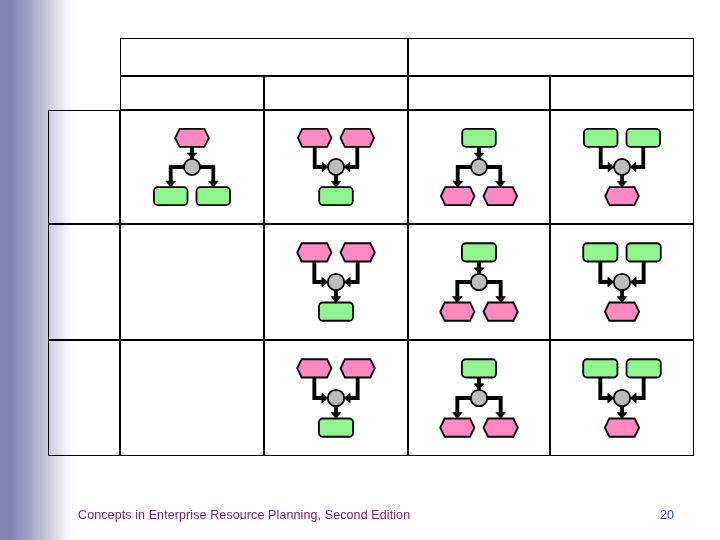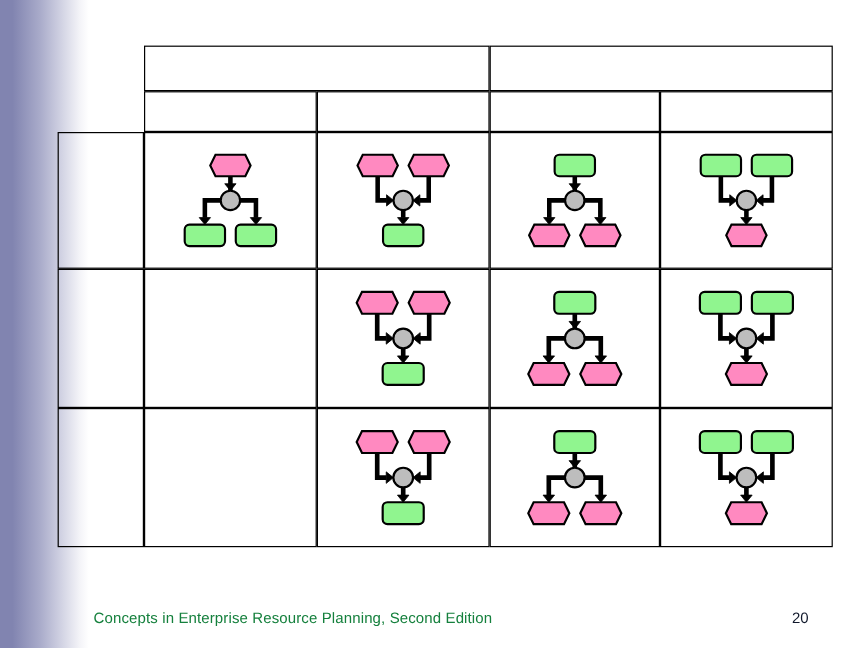--- a/index.html
+++ b/index.html
@@ -51,29 +51,29 @@
   .diagram svg { display: block; width: 100%; height: 100%; }
   #footer-bar {
     position: absolute;
     left: 0; top: 508px;
     width: 720px; height: 28px;
   }
   #footer-title {
     position: absolute;
     left: 78px; top: 0;
     font-size: 12.5px;
-    color: #15803d;
+    color: #701a75;
     letter-spacing: 0.1px;
     white-space: nowrap;
   }
   #footer-page {
     position: absolute;
     left: 660px; top: 0;
     font-size: 12.5px;
-    color: #0f172a;
+    color: #1d4ed8;
   }
 </style>
 </head>
 <body>
 
 <div id="slide">
 
   <div id="left-band"></div>
 
   <div id="matrix-table">

